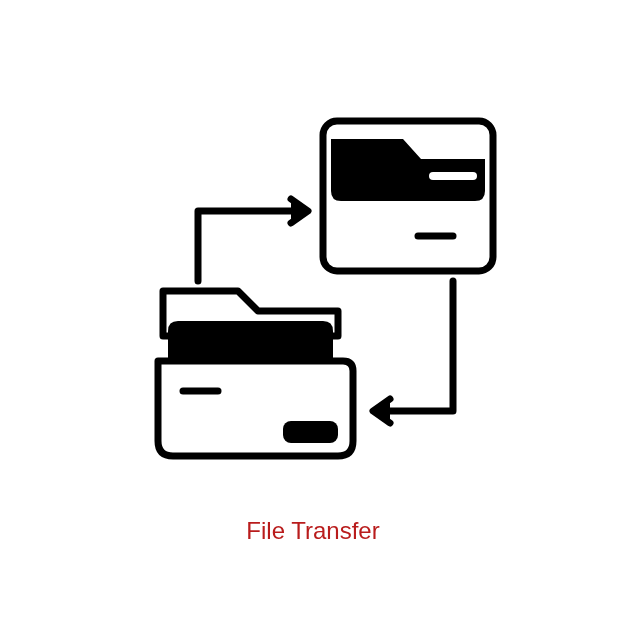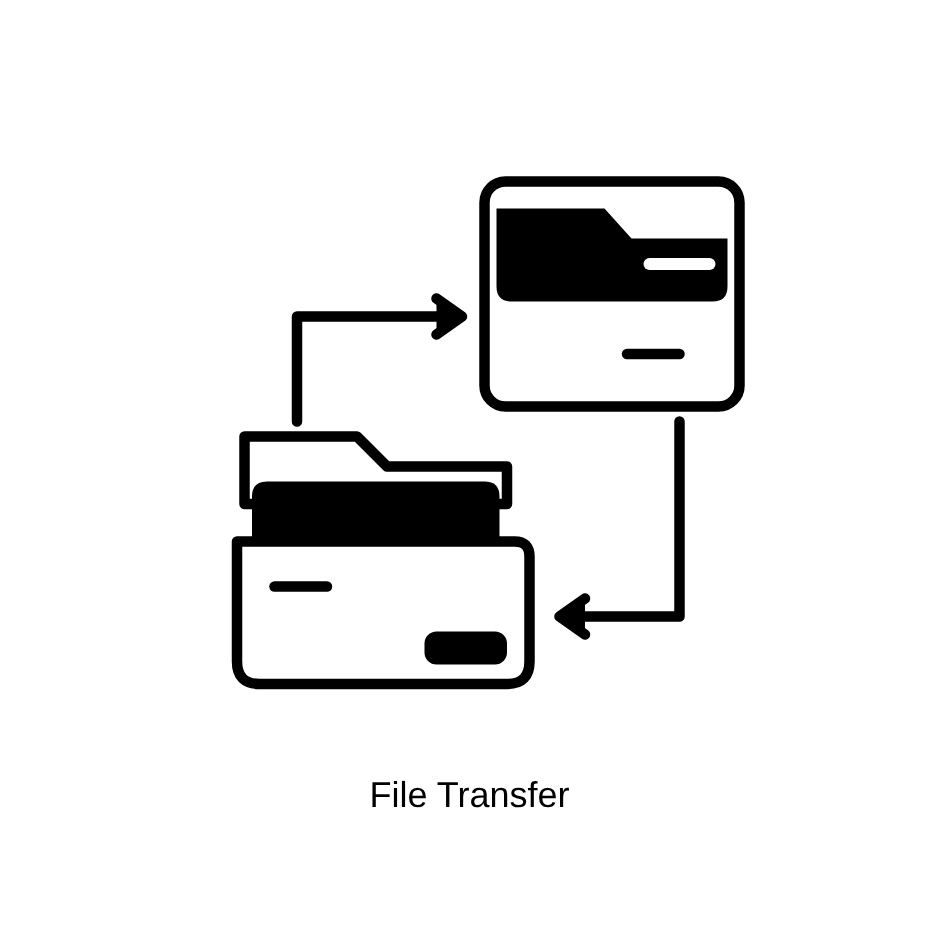--- a/index.html
+++ b/index.html
@@ -14,21 +14,21 @@
       font-family: Arial, sans-serif;
     }
     .diagram-container {
       position: relative;
       width: 420px;
       height: 420px;
     }
     .caption {
       margin-top: 16px;
       font-size: 24px;
-      color: #000000;
+      color: #b91c1c;
       font-weight: 400;
     }
     svg { display: block; }
   </style>
 </head>
 <body>
 
 <div class="diagram-container">
   <svg width="420" height="420" viewBox="0 0 420 420">
 

